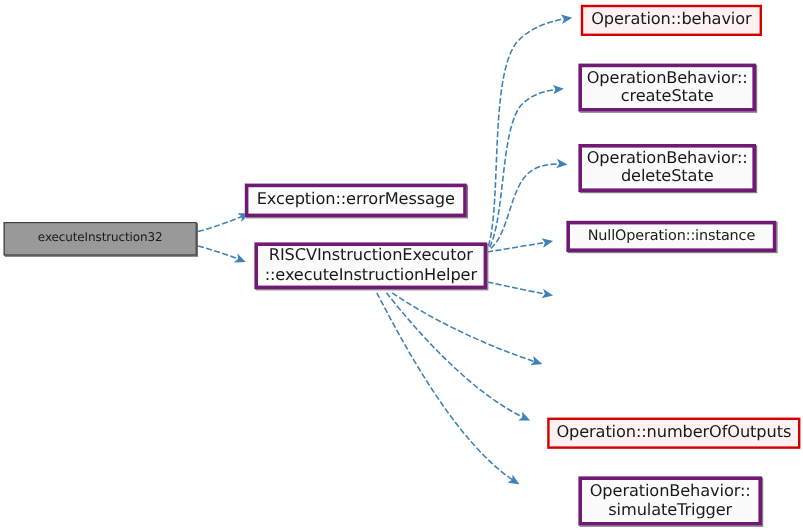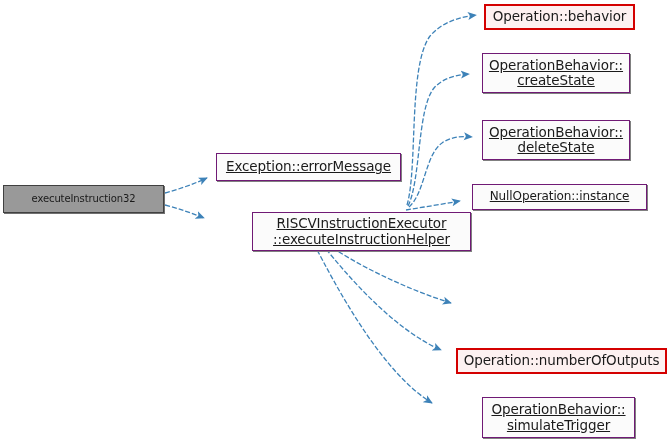--- a/index.html
+++ b/index.html
@@ -16,23 +16,22 @@
     box-sizing:border-box;
     display:flex;align-items:center;justify-content:center;
     text-align:center;
     line-height:1.12;
     color:#1a1a1a;
     white-space:pre-line;
     letter-spacing:-0.1px;
   }
   .node-plain{
     background:#fbfbfb;
-    border:1px solid #701a75;
+    border:3px solid #701a75;
     box-shadow:1px 1px 0 0 #808080;
-    text-decoration:underline;
   }
   .node-red{
     background:#fdf1f1;
     border:2px solid #d40000;
   }
   .node-root{
     background:#999999;
     border:1px solid #404040;
     box-shadow:1px 1px 0 0 #707070;
   }
@@ -55,23 +54,23 @@
       <path d="M409,207 C425,193 425,155 442,143 C450,137 461,136 472,137" fill="none" stroke="#3d82b8" stroke-width="1.3" stroke-dasharray="5,2" marker-end="url(#ah)"></path>
       <path d="M406,210 C424,207 443,204 460,201" fill="none" stroke="#3d82b8" stroke-width="1.3" stroke-dasharray="5,2" marker-end="url(#ah)"></path>
       <path d="M406,235 C425,239 443,243 460,246" fill="none" stroke="#3d82b8" stroke-width="1.3" stroke-dasharray="5,2" marker-end="url(#ah)"></path>
       <path d="M327,244 C357,265 406,289 451,303" fill="none" stroke="#3d82b8" stroke-width="1.3" stroke-dasharray="5,2" marker-end="url(#ah)"></path>
       <path d="M322,244 C349,278 395,330 441,350" fill="none" stroke="#3d82b8" stroke-width="1.3" stroke-dasharray="5,2" marker-end="url(#ah)"></path>
       <path d="M314,244 C336,286 381,372 432,403" fill="none" stroke="#3d82b8" stroke-width="1.3" stroke-dasharray="5,2" marker-end="url(#ah)"></path>
     </svg>
 
   <div class="node node-root" style="left: 3px; top: 185px; width: 161px; height: 28px; font-size: 10px;">executeInstruction32</div>
 
-  <div class="node node-plain" style="left: 216px; top: 153px; width: 185px; height: 28px; font-size: 13.5px;">Exception::errorMessage</div>
+  <div class="node node-plain" style="left: 204px; top: 153px; width: 185px; height: 28px; font-size: 13.5px;">Exception::errorMessage</div>
 
-  <div class="node node-plain" style="left: 212px; top: 212px; width: 219px; height: 39px; font-size: 13.5px; margin-left: 40px;">RISCVInstructionExecutor
+  <div class="node node-plain" style="left: 212px; top: 202px; width: 194px; height: 39px; font-size: 13.5px;">RISCVInstructionExecutor
 ::executeInstructionHelper</div>
 
   <div class="node node-red" style="left: 484px; top: 4px; width: 151px; height: 26px; font-size: 13.5px;">Operation::behavior</div>
 
   <div class="node node-plain" style="left: 482px; top: 53px; width: 148px; height: 40px; font-size: 13.5px;">OperationBehavior::
 createState</div>
 
   <div class="node node-plain" style="left: 482px; top: 120px; width: 148px; height: 40px; font-size: 13.5px;">OperationBehavior::
 deleteState</div>
 

